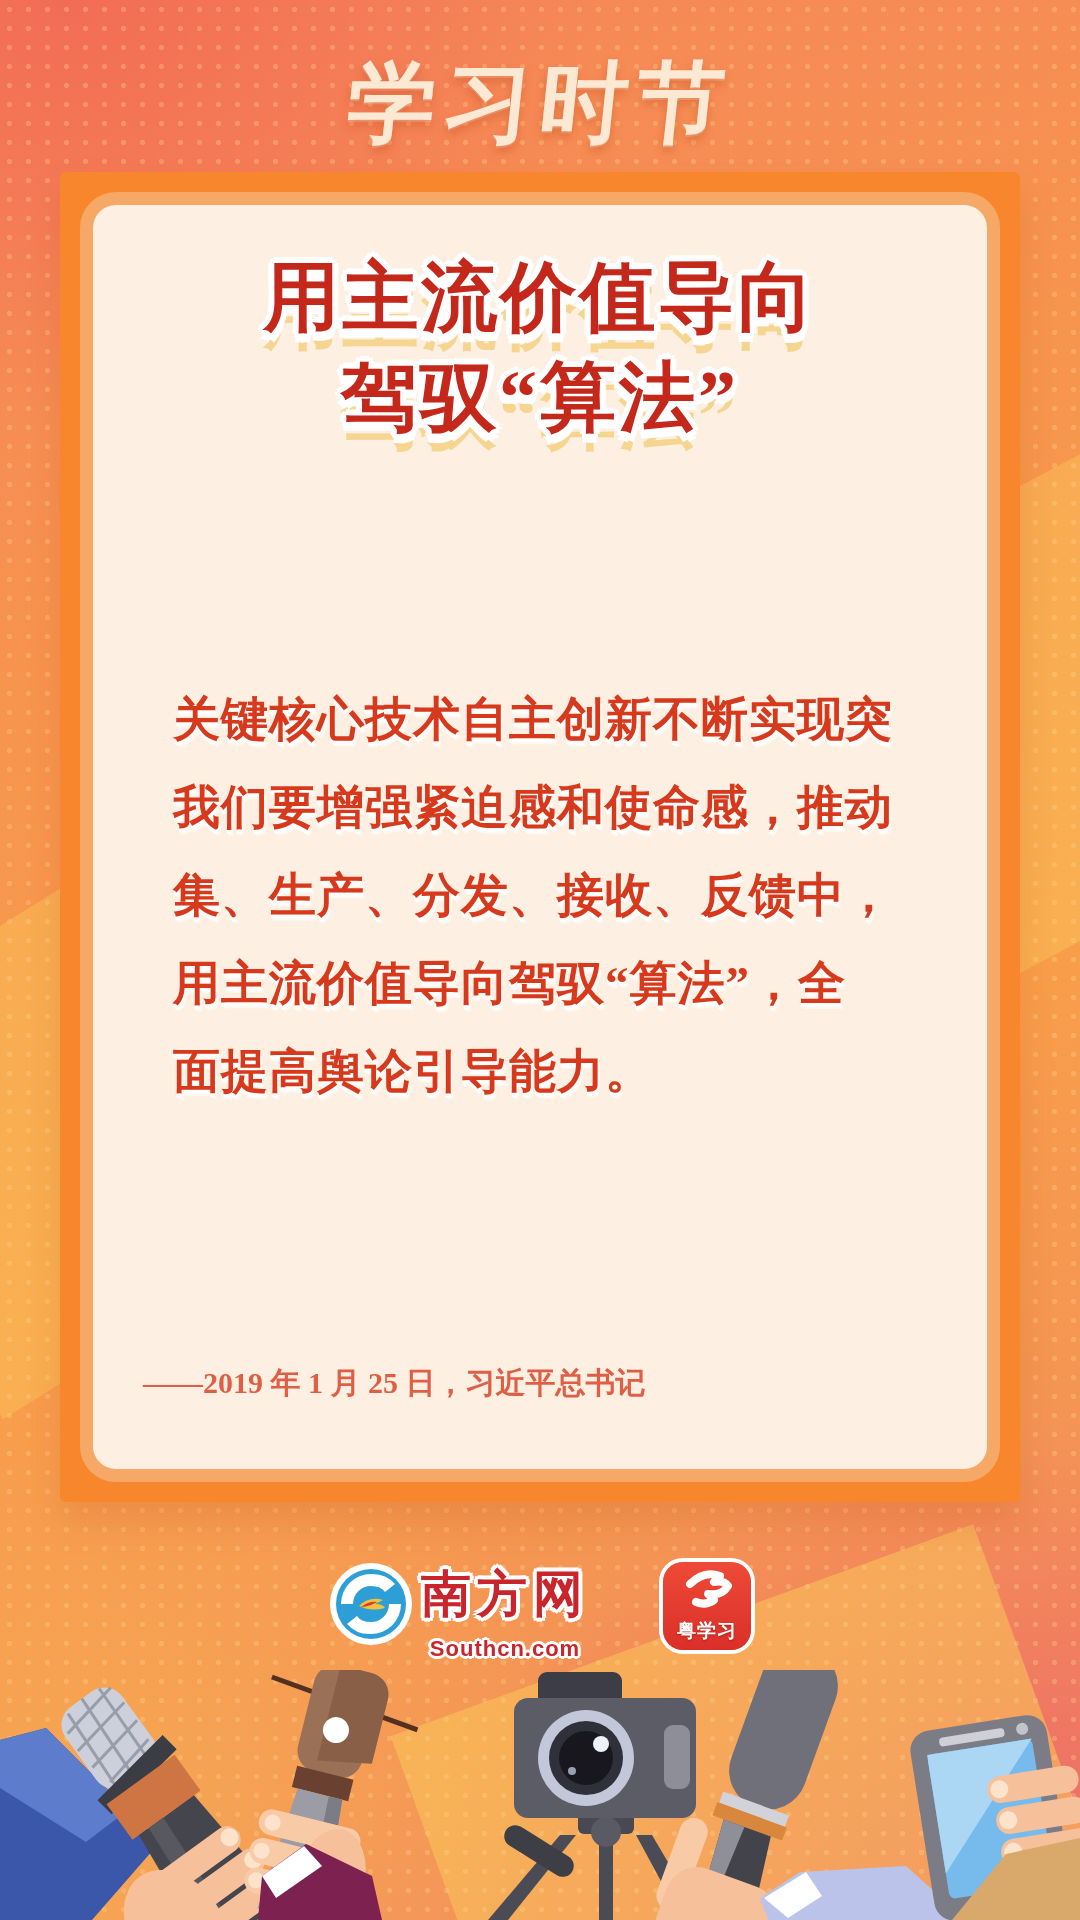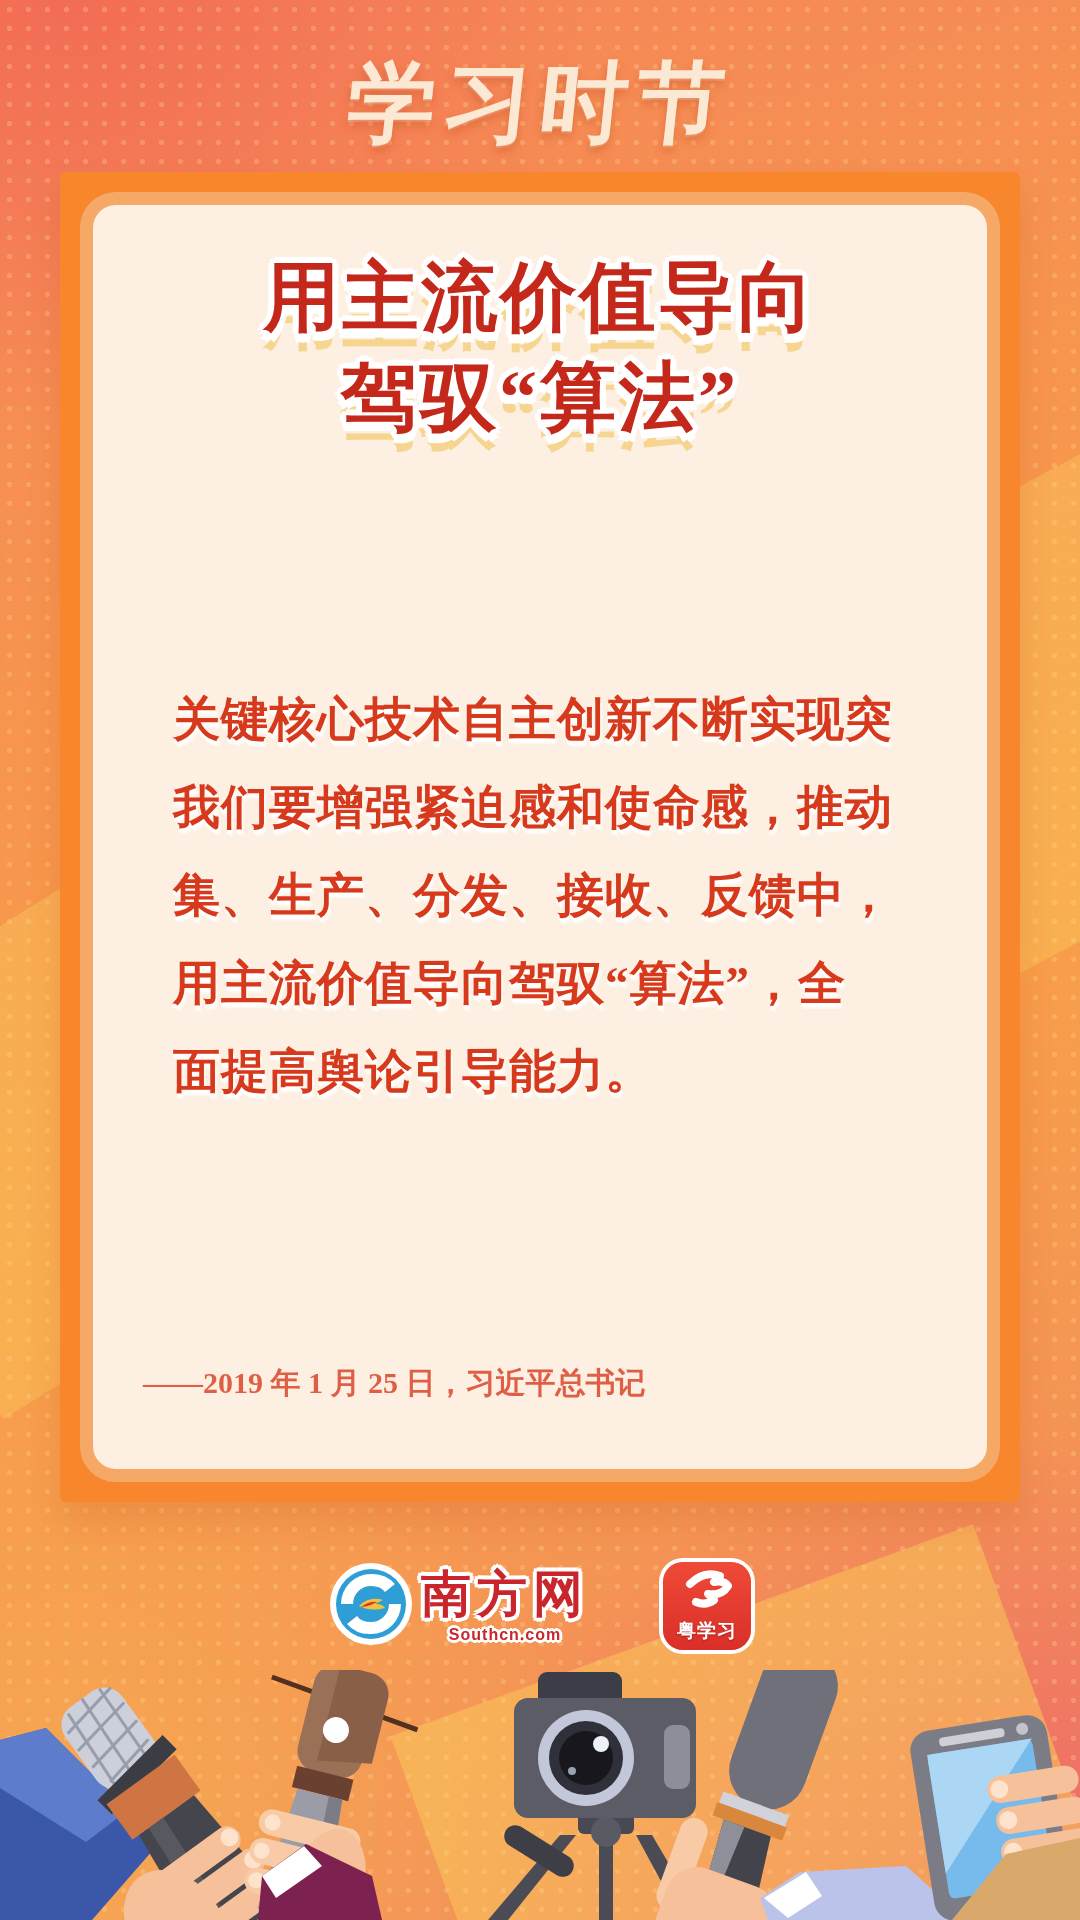--- a/index.html
+++ b/index.html
@@ -69,21 +69,21 @@
     display:flex;justify-content:center;gap:34px;
   }
   .southcn{display:flex;align-items:flex-start;gap:8px;}
   .southcn .s-txt{display:flex;flex-direction:column;align-items:center;margin-top:6px;}
   .southcn .cn{
     font-family:"Liberation Serif",serif;font-weight:900;font-size:50px;letter-spacing:6px;
     color:#c9252c;line-height:52px;
     text-shadow:-3px -3px 0 #fff,3px -3px 0 #fff,-3px 3px 0 #fff,3px 3px 0 #fff,-4px 0 0 #fff,4px 0 0 #fff,0 4px 0 #fff,0 -4px 0 #fff;
   }
   .southcn .en{
-    font-weight:900;font-size:16px;letter-spacing:1px;color:#c9252c;margin-top:6px;
+    font-weight:900;font-size:22px;letter-spacing:1px;color:#c9252c;margin-top:16px;
     text-shadow:-2px -2px 0 #fff,2px -2px 0 #fff,-2px 2px 0 #fff,2px 2px 0 #fff,-3px 0 0 #fff,3px 0 0 #fff,0 3px 0 #fff,0 -3px 0 #fff;
   }
   .yxx{
     position:relative;width:88px;height:88px;border-radius:20px;
     background:linear-gradient(180deg,#ef4a38,#d92f28);
     box-shadow:0 0 0 4px #fff;display:flex;flex-direction:column;align-items:center;justify-content:flex-start;margin-left:40px;
   }
   .yxx .glyph{margin-top:6px;}
   .yxx .yxx-label{
     font-weight:900;font-size:19px;color:#fff;letter-spacing:1px;margin-top:-2px;

